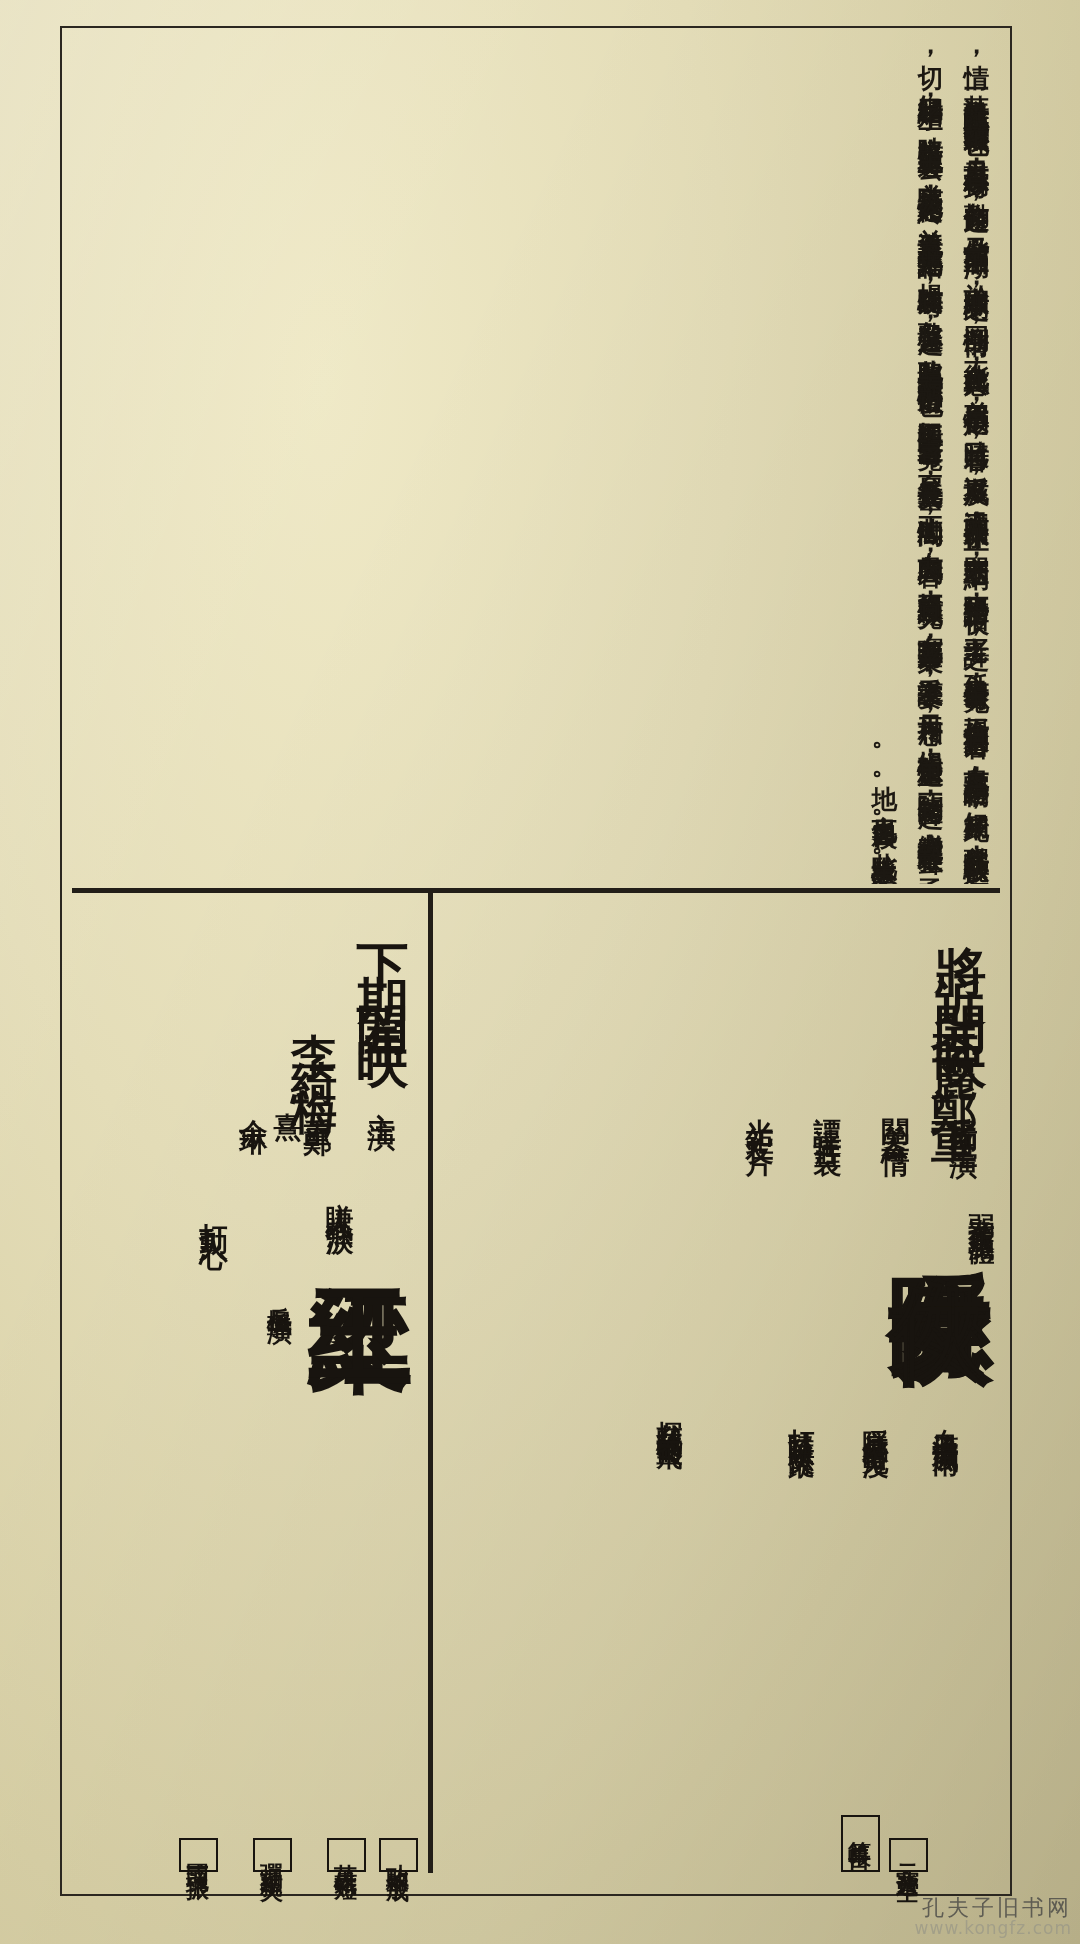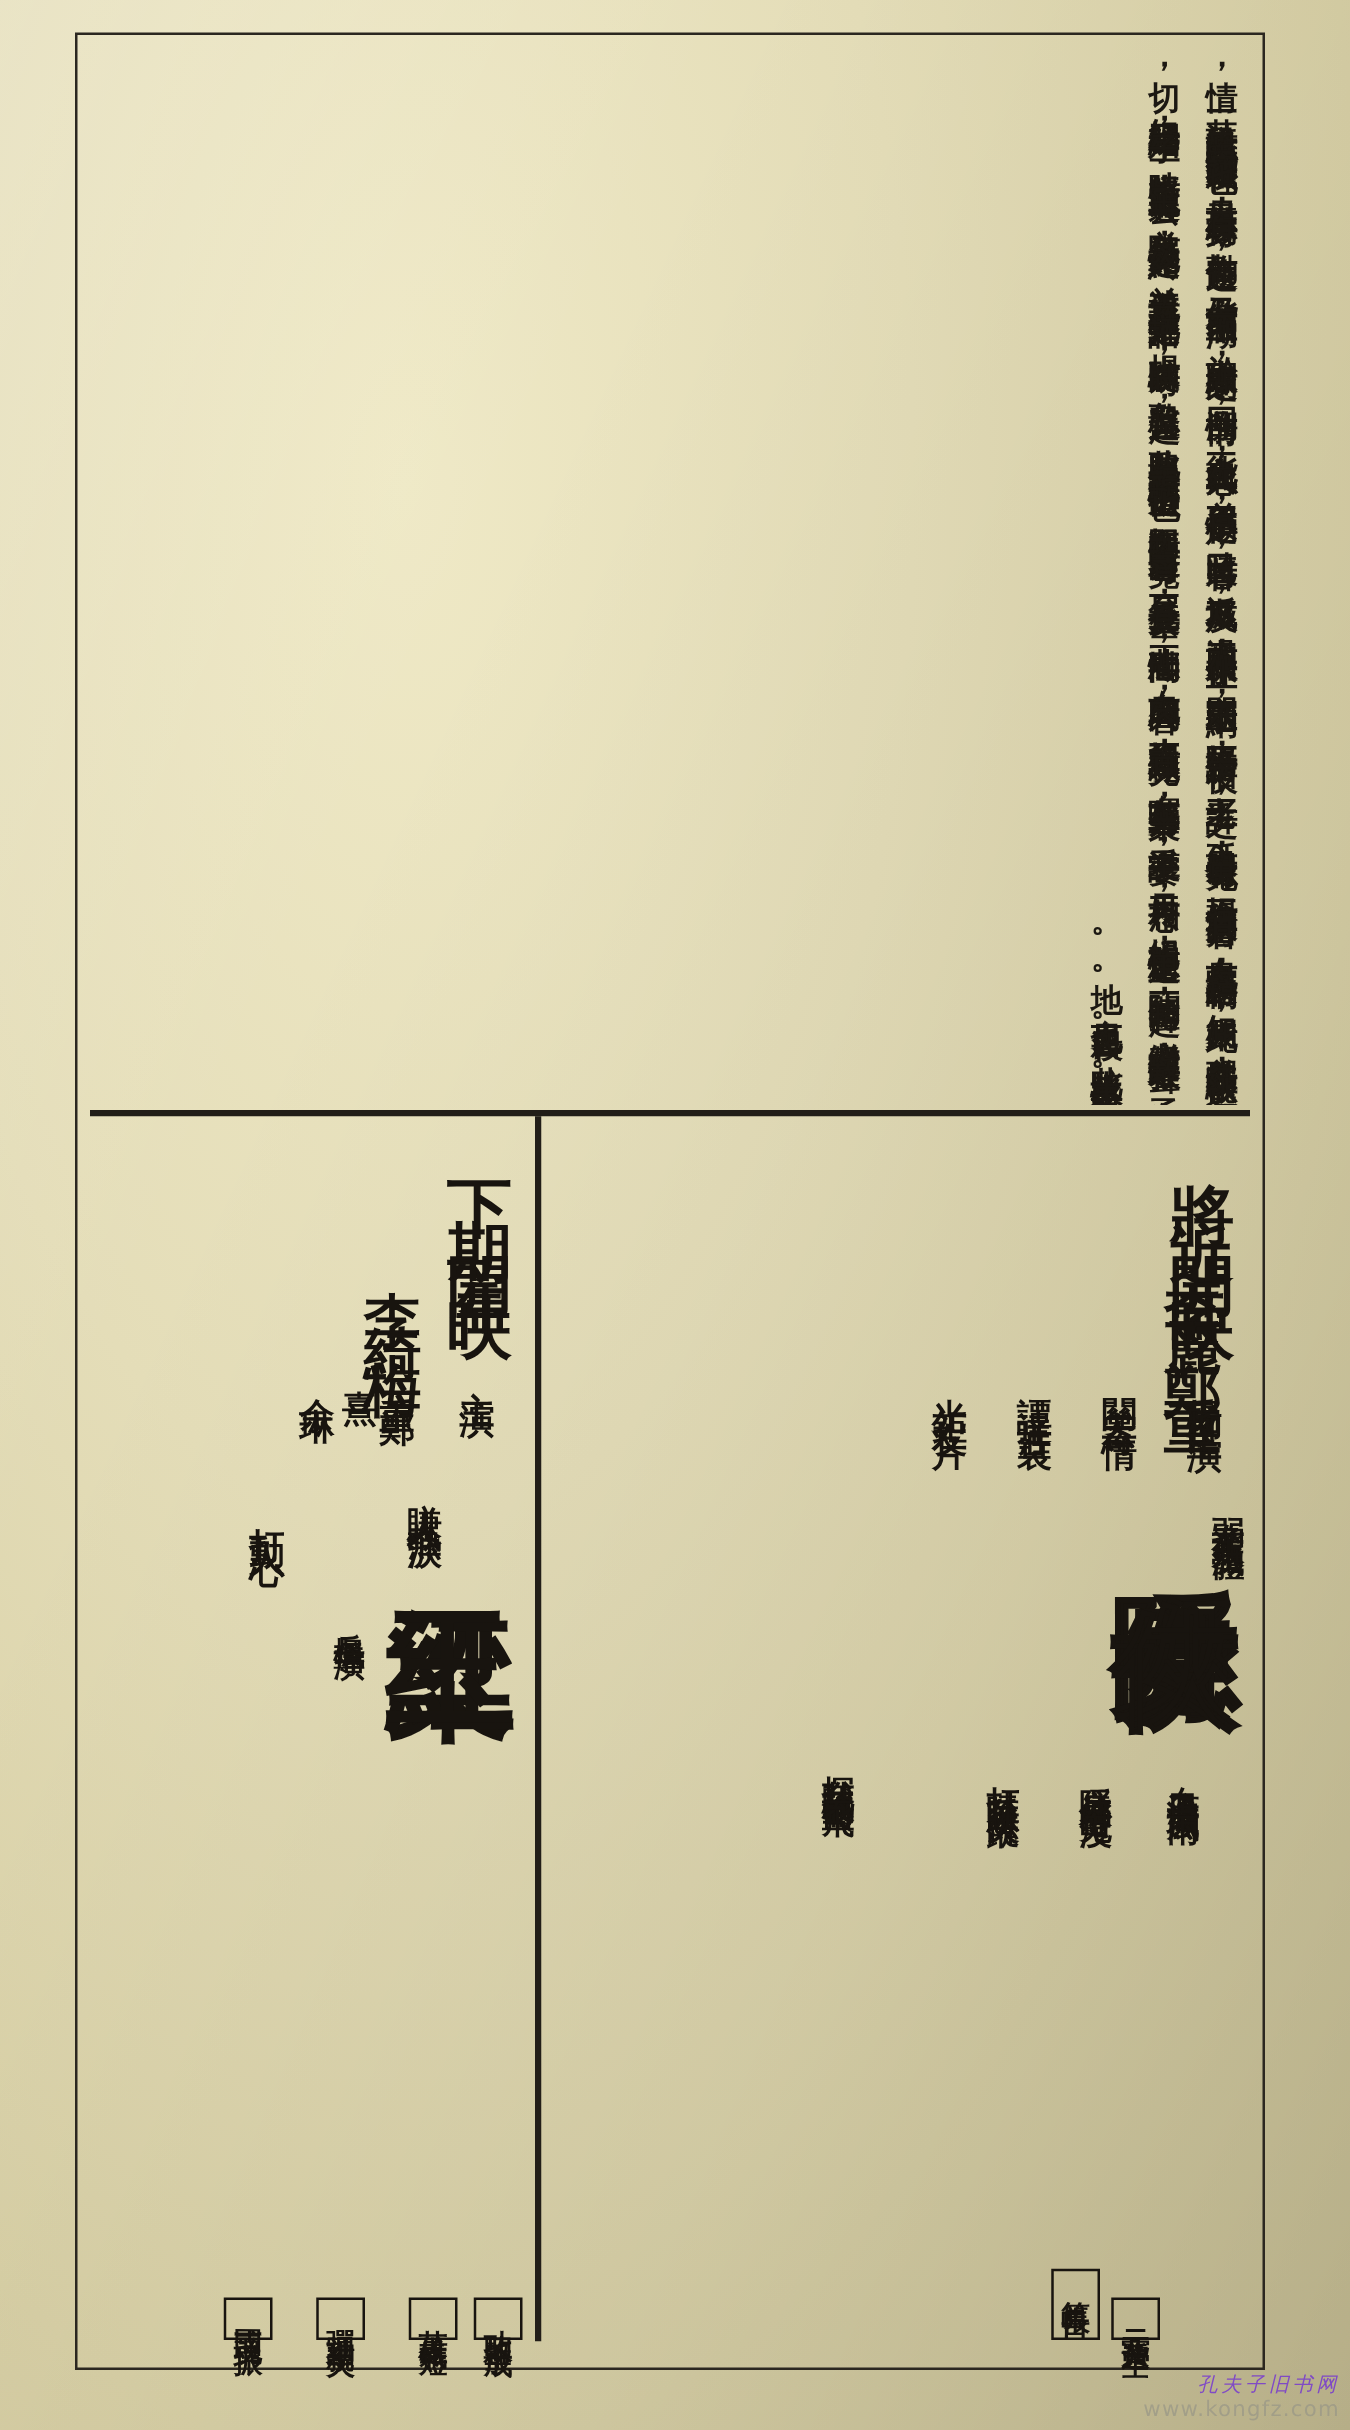--- a/index.html
+++ b/index.html
@@ -99,21 +99,21 @@
     background:transparent;
   }
 
   .watermark{
     position:absolute;right:8px;bottom:6px;
     color:#9a9887;opacity:.75;
     font-family:"DejaVu Sans",sans-serif;
     font-size:17px;letter-spacing:1px;
     text-align:right;line-height:20px;
   }
-  .wm-big{font-size:16px;color:#6d28d9;letter-spacing:3px;font-style:italic;}
+  .wm-big{font-size:22px;color:#404040;letter-spacing:3px;}
 </style>
 </head>
 <body>
 
 <div class="paper"></div>
 <div class="page-frame"></div>
 
 <div class="prose">
   <p>情，草一詩集以誌思慕此皋坐之隱痛無時或釋也。母忍其憂思傷身，勸作遠遊，乃偕幼弟南下至西湖，於寄山綠水之間，囘溯前情，不能自止其怨，弟忽不慎傷足，時已將暮，返城不及，過王莊叩門求休止，守門老王不納，楊堅請借宿一夜，老王許之，延入書房告以有鬼，楊不信於夜半獨出看月，女鬼入室見楊之詩稿，知楊來此，弟醒見女狂駭欲逃，女牽止之訊以一切，知楊已結婚生子，時楊將入室鬼亟避去，弟駭告見鬼之始終，並述鬼之言語及見鬼之批語，楊大駭疑時，忽歌聲遠起，此歌即是昔年楊與王女互唱之情歌也，楊即狂呼王女之名奔出尋覓，至屋後見女墓，正悲慟間，女鬼忽與問答，楊懇其顯魂一見，女囑其努力事業，愛護妻子，毋再相念，楊絕望悲愴返里，陡聞鎗聲一起，繼聲女僕之呼救聲，亟奔視則王女之鬼已飲彈倒地。鬼也而自殺。此駭人之故事。姑待閱後方知。</p>
 </div>

